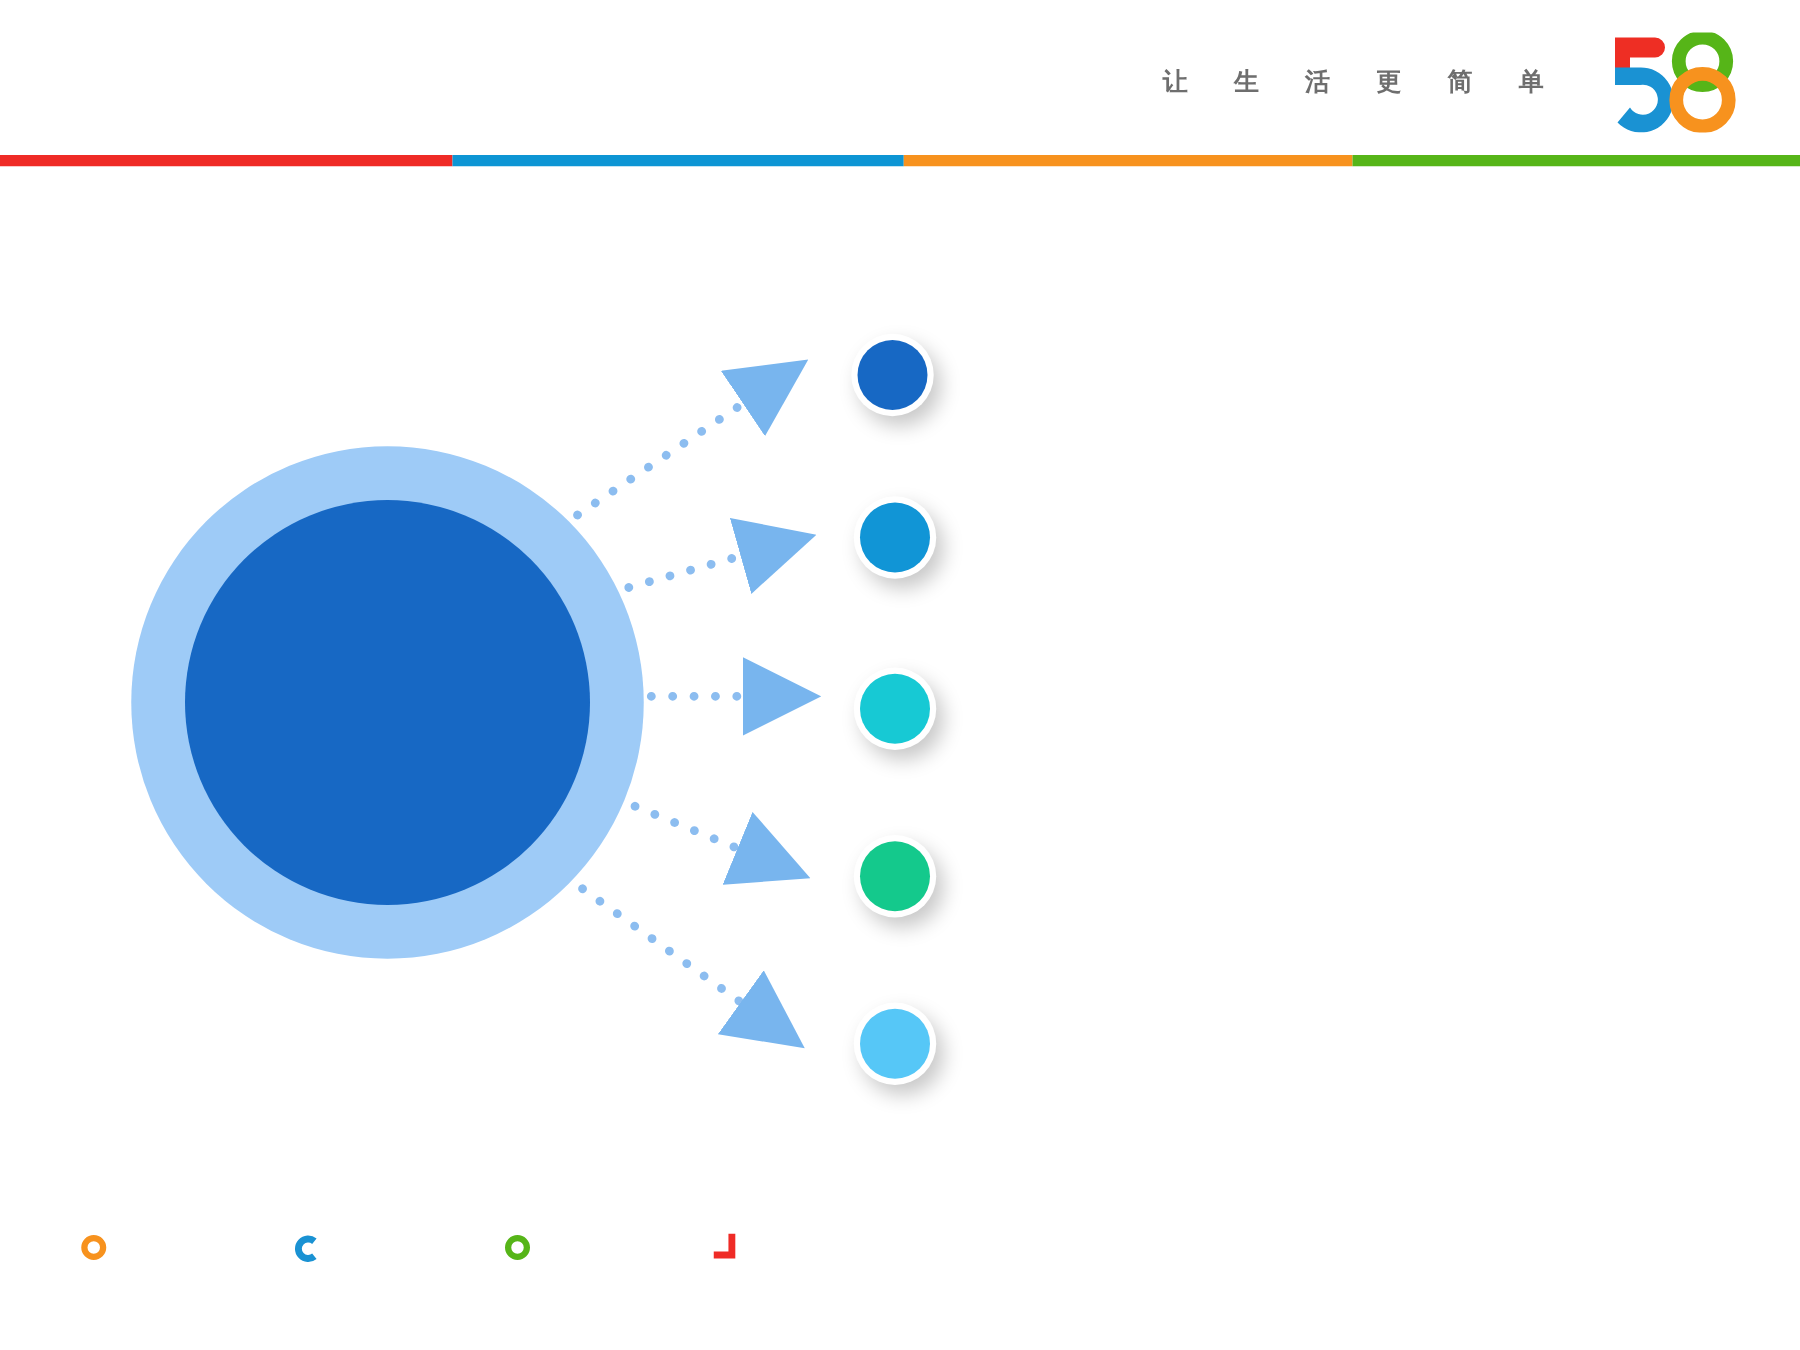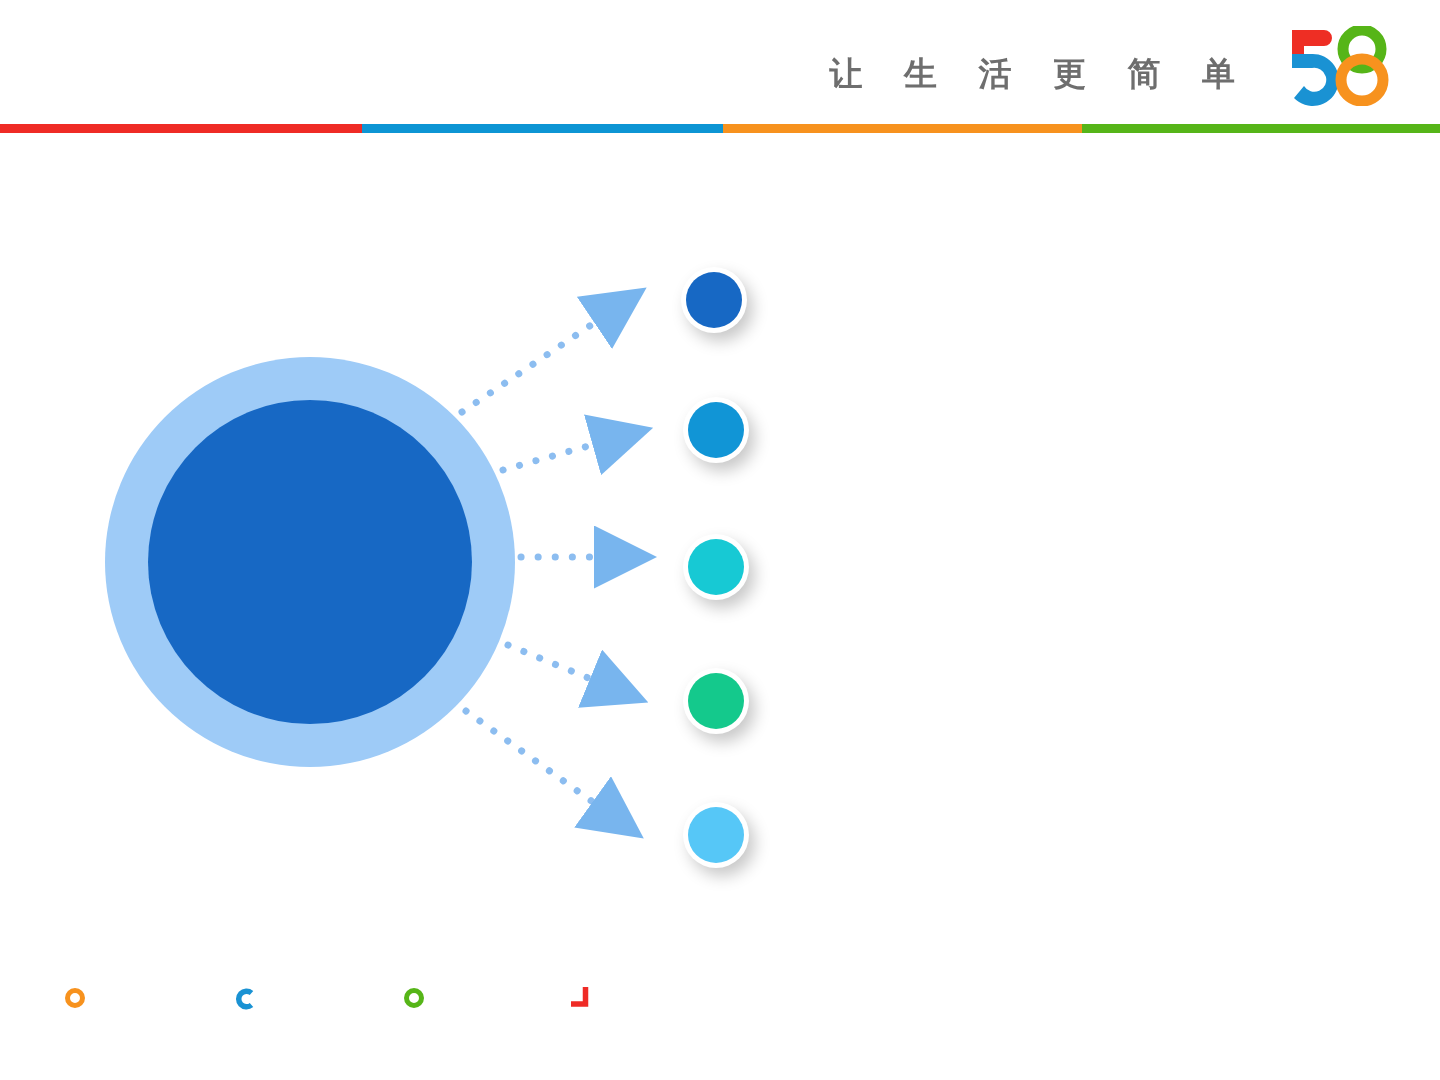--- a/index.html
+++ b/index.html
@@ -24,21 +24,21 @@
     position: absolute;
     left: 0; top: 0;
     width: 1440px;
     height: 127px;
     background: #ffffff;
   }
   .tagline {
     position: absolute;
     right: 190px;
     top: 52px;
-    font-size: 33px;
+    font-size: 20px;
     letter-spacing: 15px;
     color: #6e6e6e;
     font-weight: bold;
     white-space: nowrap;
     font-family: "DejaVu Sans", "Liberation Sans", sans-serif;
   }
   .logo58 {
     position: absolute;
     right: 48px;
     top: 26px;

